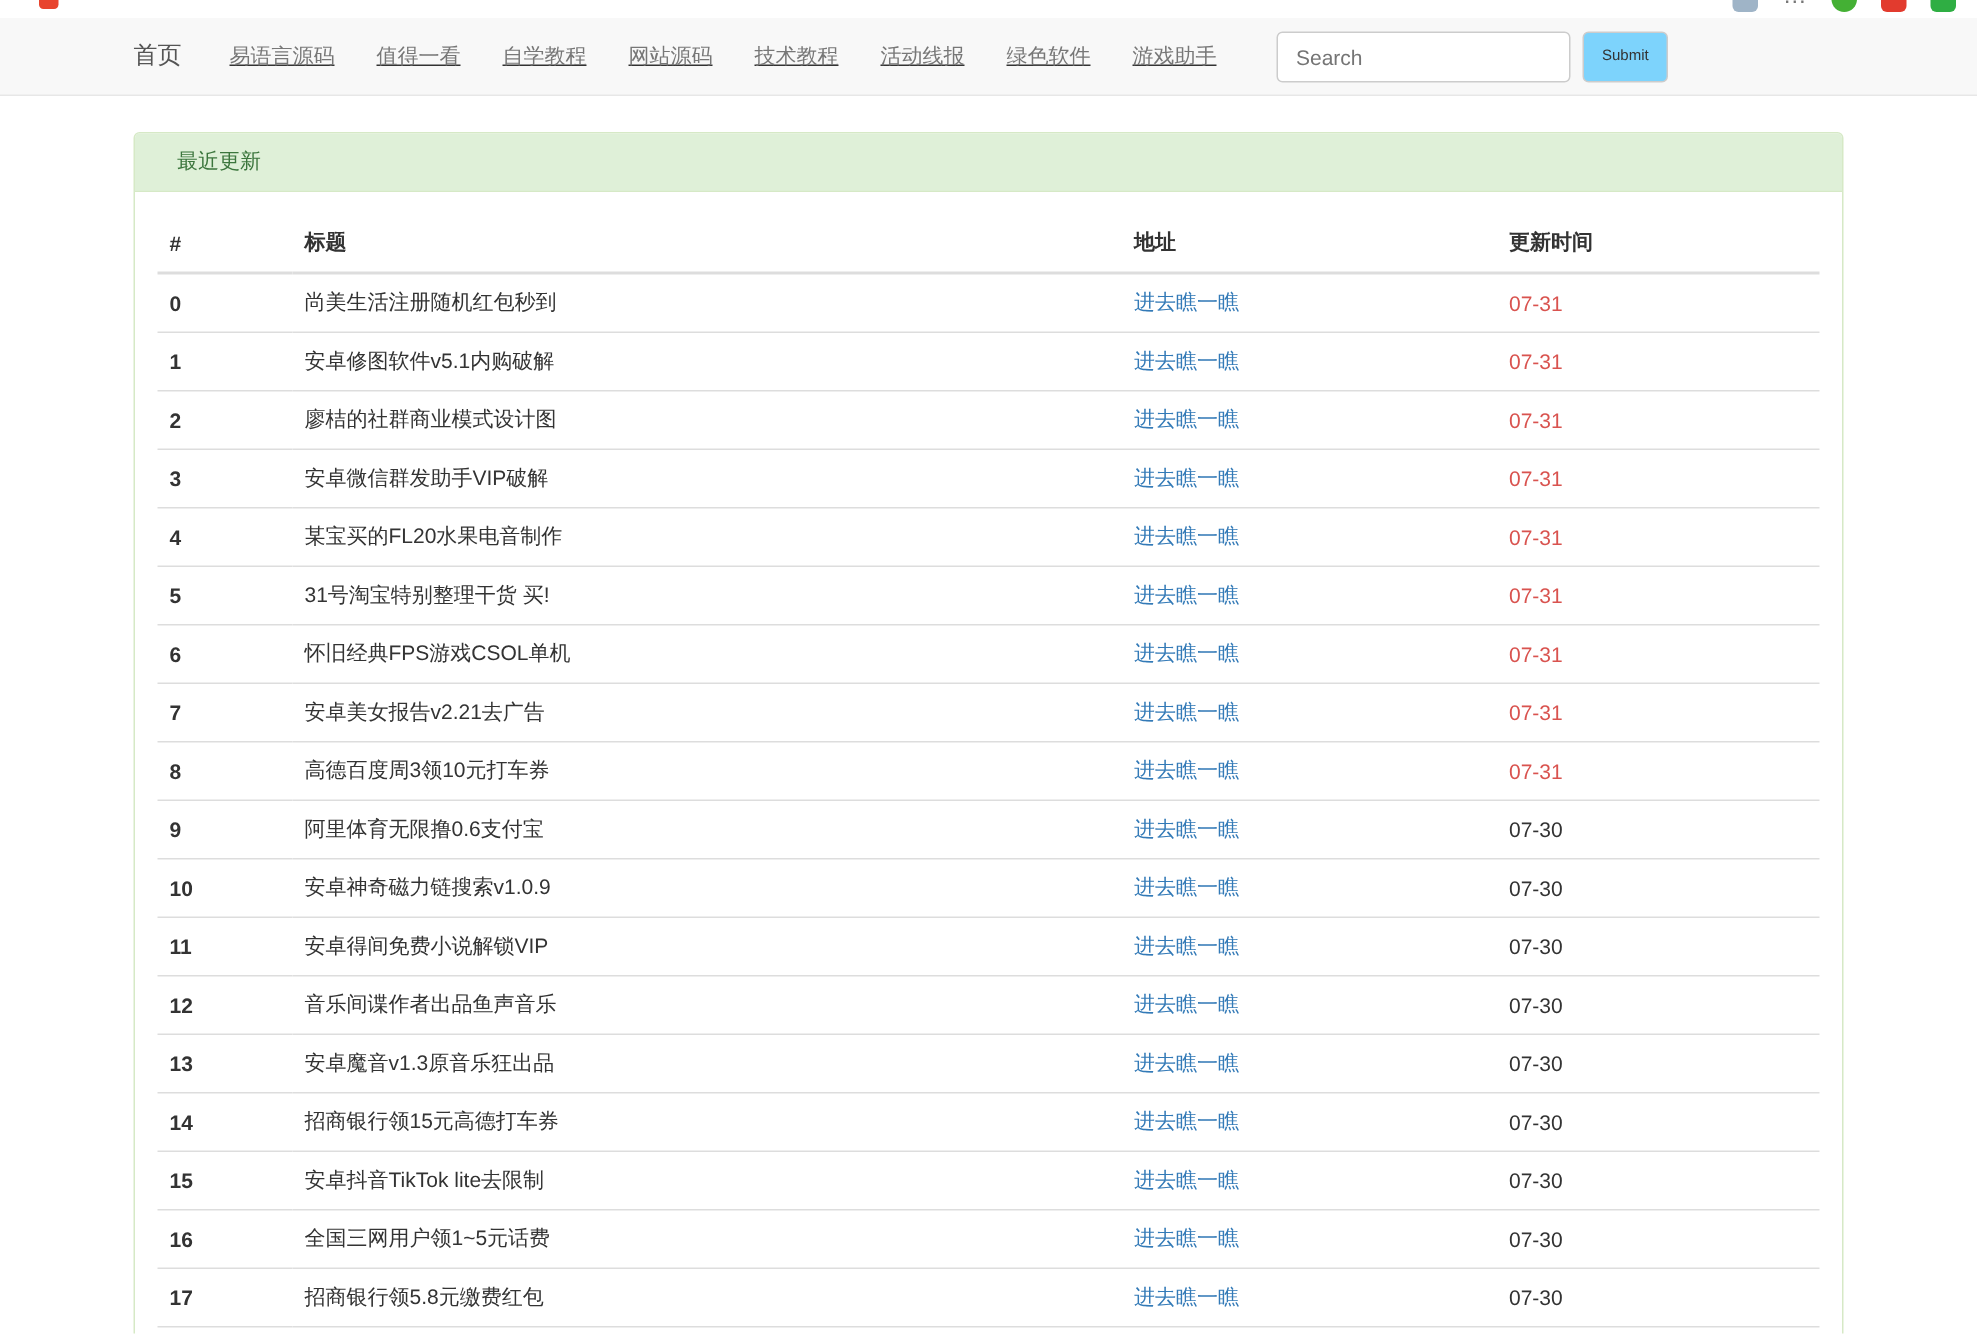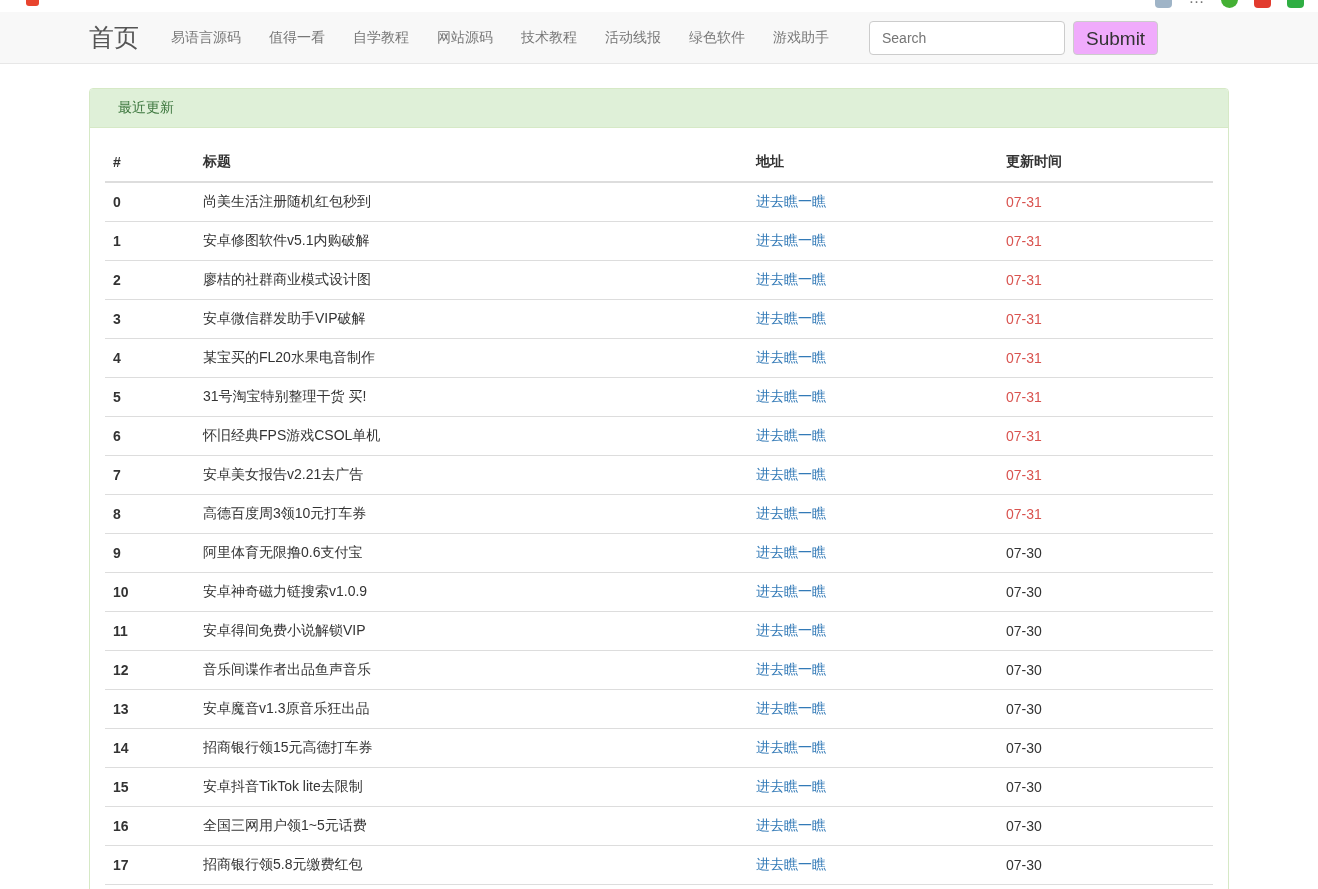--- a/index.html
+++ b/index.html
@@ -20,29 +20,29 @@
   }
   
   .topstrip{height:12px;position:relative;background:#fff;overflow:hidden;}
   .left-frag{position:absolute;left:26px;top:-7px;width:13px;height:13px;border-radius:3px;}
   .topbar-icons{position:absolute;right:14px;top:-9px;display:flex;gap:16px;align-items:flex-start;}
   .ext-icon{width:17px;height:17px;border-radius:4px;display:inline-block;
             font-size:16px;line-height:14px;text-align:center;}
   
   .navbar{background:var(--navbar_bg);border-bottom:1px solid var(--navbar_border);height:52px;}
   .navbar-inner{width:1140px;margin:0 auto;height:100%;display:flex;align-items:center;}
-  .brand{font-size:25px;color:#555;text-decoration:none;padding-right:18px;cursor:pointer;font-family:Liberation Mono, monospace;}
-  .nav-links{display:flex;align-items:flex-end;}
+  .brand{font-size:16px;color:#555;text-decoration:none;padding-right:18px;cursor:pointer;font-family:Liberation Mono, monospace;}
+  .nav-links{display:flex;align-items:flex-end;text-decoration:underline;}
   .nav-link{color:#777;text-decoration:none;padding:0 14px;font-size:14px;cursor:pointer;}
   .search-form{display:flex;gap:8px;margin-left:26px;align-items:center;}
   .search-input{width:196px;height:34px;border:1px solid #ccc;border-radius:4px;
                 padding:6px 12px;font-size:14px;color:#555;outline:none;
                 font-family:"Liberation Sans","DejaVu Sans",sans-serif;}
-  .submit-btn{height:34px;padding:6px 12px;background:#f0abfc;border:1px solid #ccc;border-radius:4px;
-              font-size:19px;color:#333;cursor:pointer;
+  .submit-btn{height:34px;padding:6px 12px;background:#7dd3fc;border:1px solid #ccc;border-radius:4px;
+              font-size:10px;color:#333;cursor:pointer;
               font-family:"Liberation Sans","DejaVu Sans",sans-serif;}
   
   .container{width:1140px;margin:24px auto 0;}
   .panel{border:1px solid var(--panel_border);border-radius:4px;background:#fff;}
   .panel-heading{background:var(--panel_bg);color:var(--panel_text);
                  padding:10px 28px;font-size:14px;
                  border-bottom:1px solid var(--panel_border);
                  border-radius:3px 3px 0 0;}
   .panel-body{padding:15px;}
   table{width:100%;border-collapse:collapse;}

